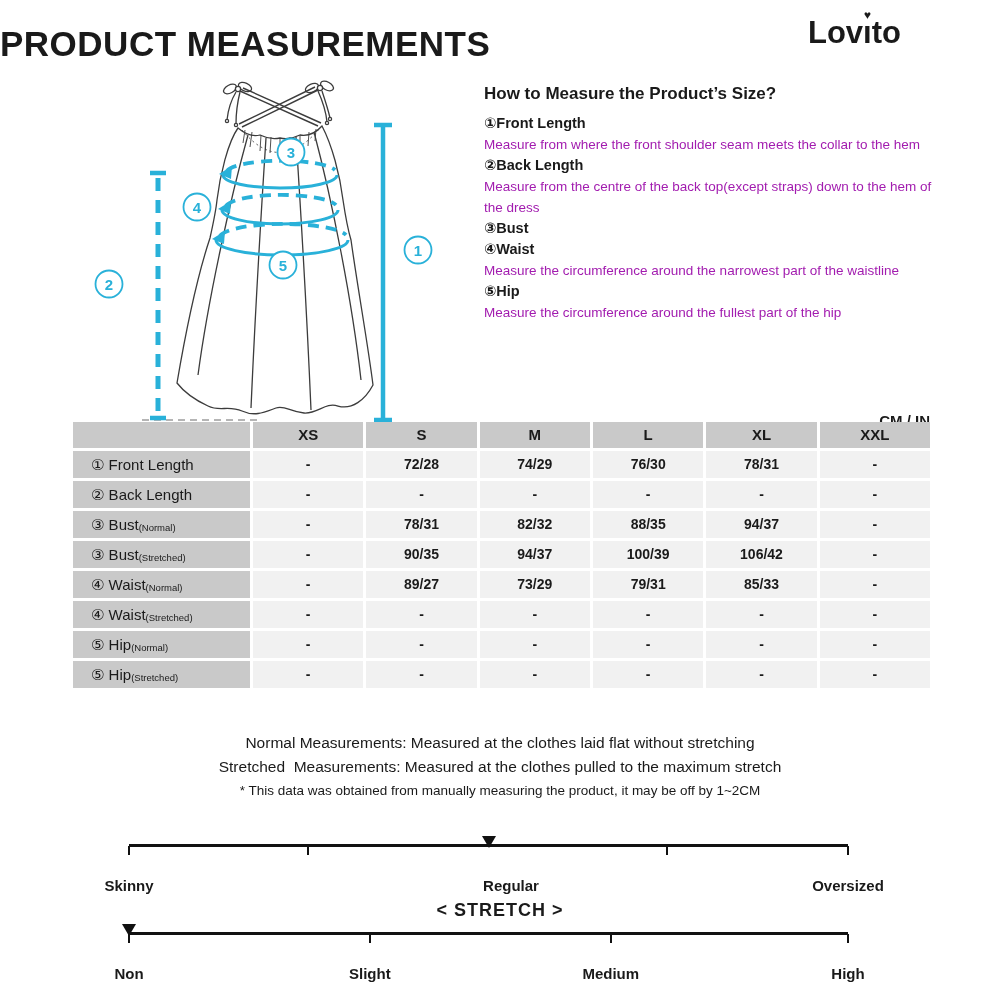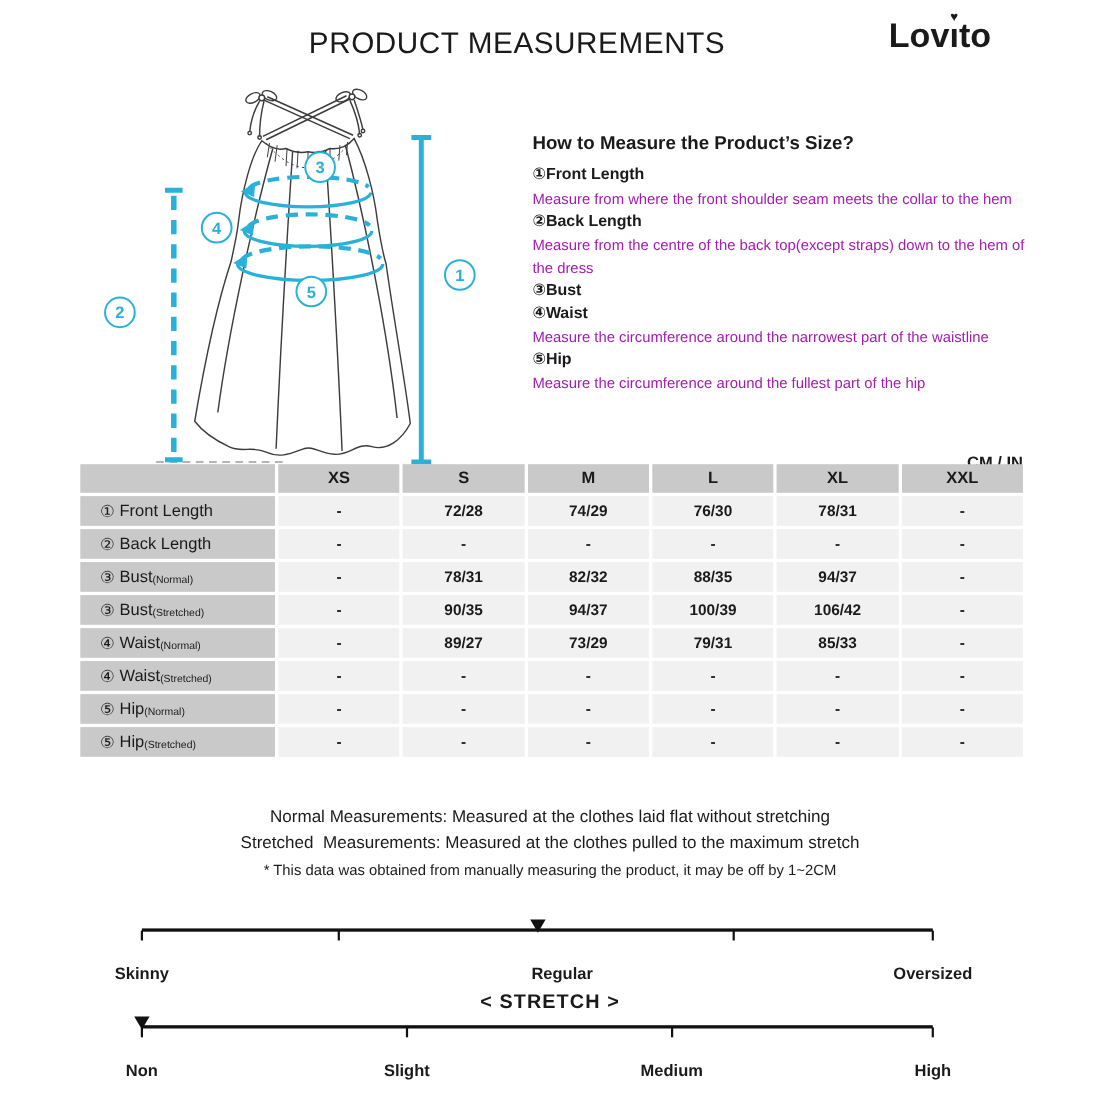--- a/index.html
+++ b/index.html
@@ -1,30 +1,30 @@
 <!DOCTYPE html>
 <html><head>
 <meta charset="utf-8">
 <style>
   html,body{margin:0;padding:0;background:#fff;}
   .page{position:relative;width:1000px;height:1000px;background:#fff;overflow:hidden;
         font-family:"Liberation Sans","DejaVu Sans",sans-serif;color:#1a1a1a;}
 
   
-  .page-title{position:absolute;top:24px;left:0;right:60px;text-align:center;
-              font-size:27px;font-weight:normal;letter-spacing:.5px;}
+  .page-title{position:absolute;top:24px;left:0;right:60px;
+              font-size:35px;font-weight:bold;letter-spacing:.5px;}
   .brand{position:absolute;top:17px;right:99px;font-size:31px;font-weight:bold;line-height:1;}
   .brand .i-wrap{position:relative;display:inline-block;}
   .brand .heart{position:absolute;left:50%;top:-7px;transform:translateX(-50%);font-size:12px;line-height:10px;}
 
   
   .diagram{position:absolute;left:80px;top:80px;width:400px;height:360px;}
 
   
-  .howto{position:absolute;left:484px;top:84px;width:452px;margin-top:36px;}
+  .howto{position:absolute;left:484px;top:84px;width:452px;}
   .howto h2{margin:0 0 9px 0;font-size:17px;font-weight:bold;}
   .howto .item-h{font-size:14.5px;font-weight:bold;line-height:21px;}
   .howto .item-d{font-size:13.5px;line-height:21px;color:#a21caf;}
 
   .unit-label{position:absolute;top:412px;right:70px;font-size:15px;font-weight:bold;}
 
   
   .size-table{position:absolute;left:73px;top:422px;width:857px;
               display:grid;grid-template-columns:177px repeat(6,1fr);gap:3px;}
   .size-table .hcell{background:#c9c9c9;height:26px;line-height:26px;text-align:center;

